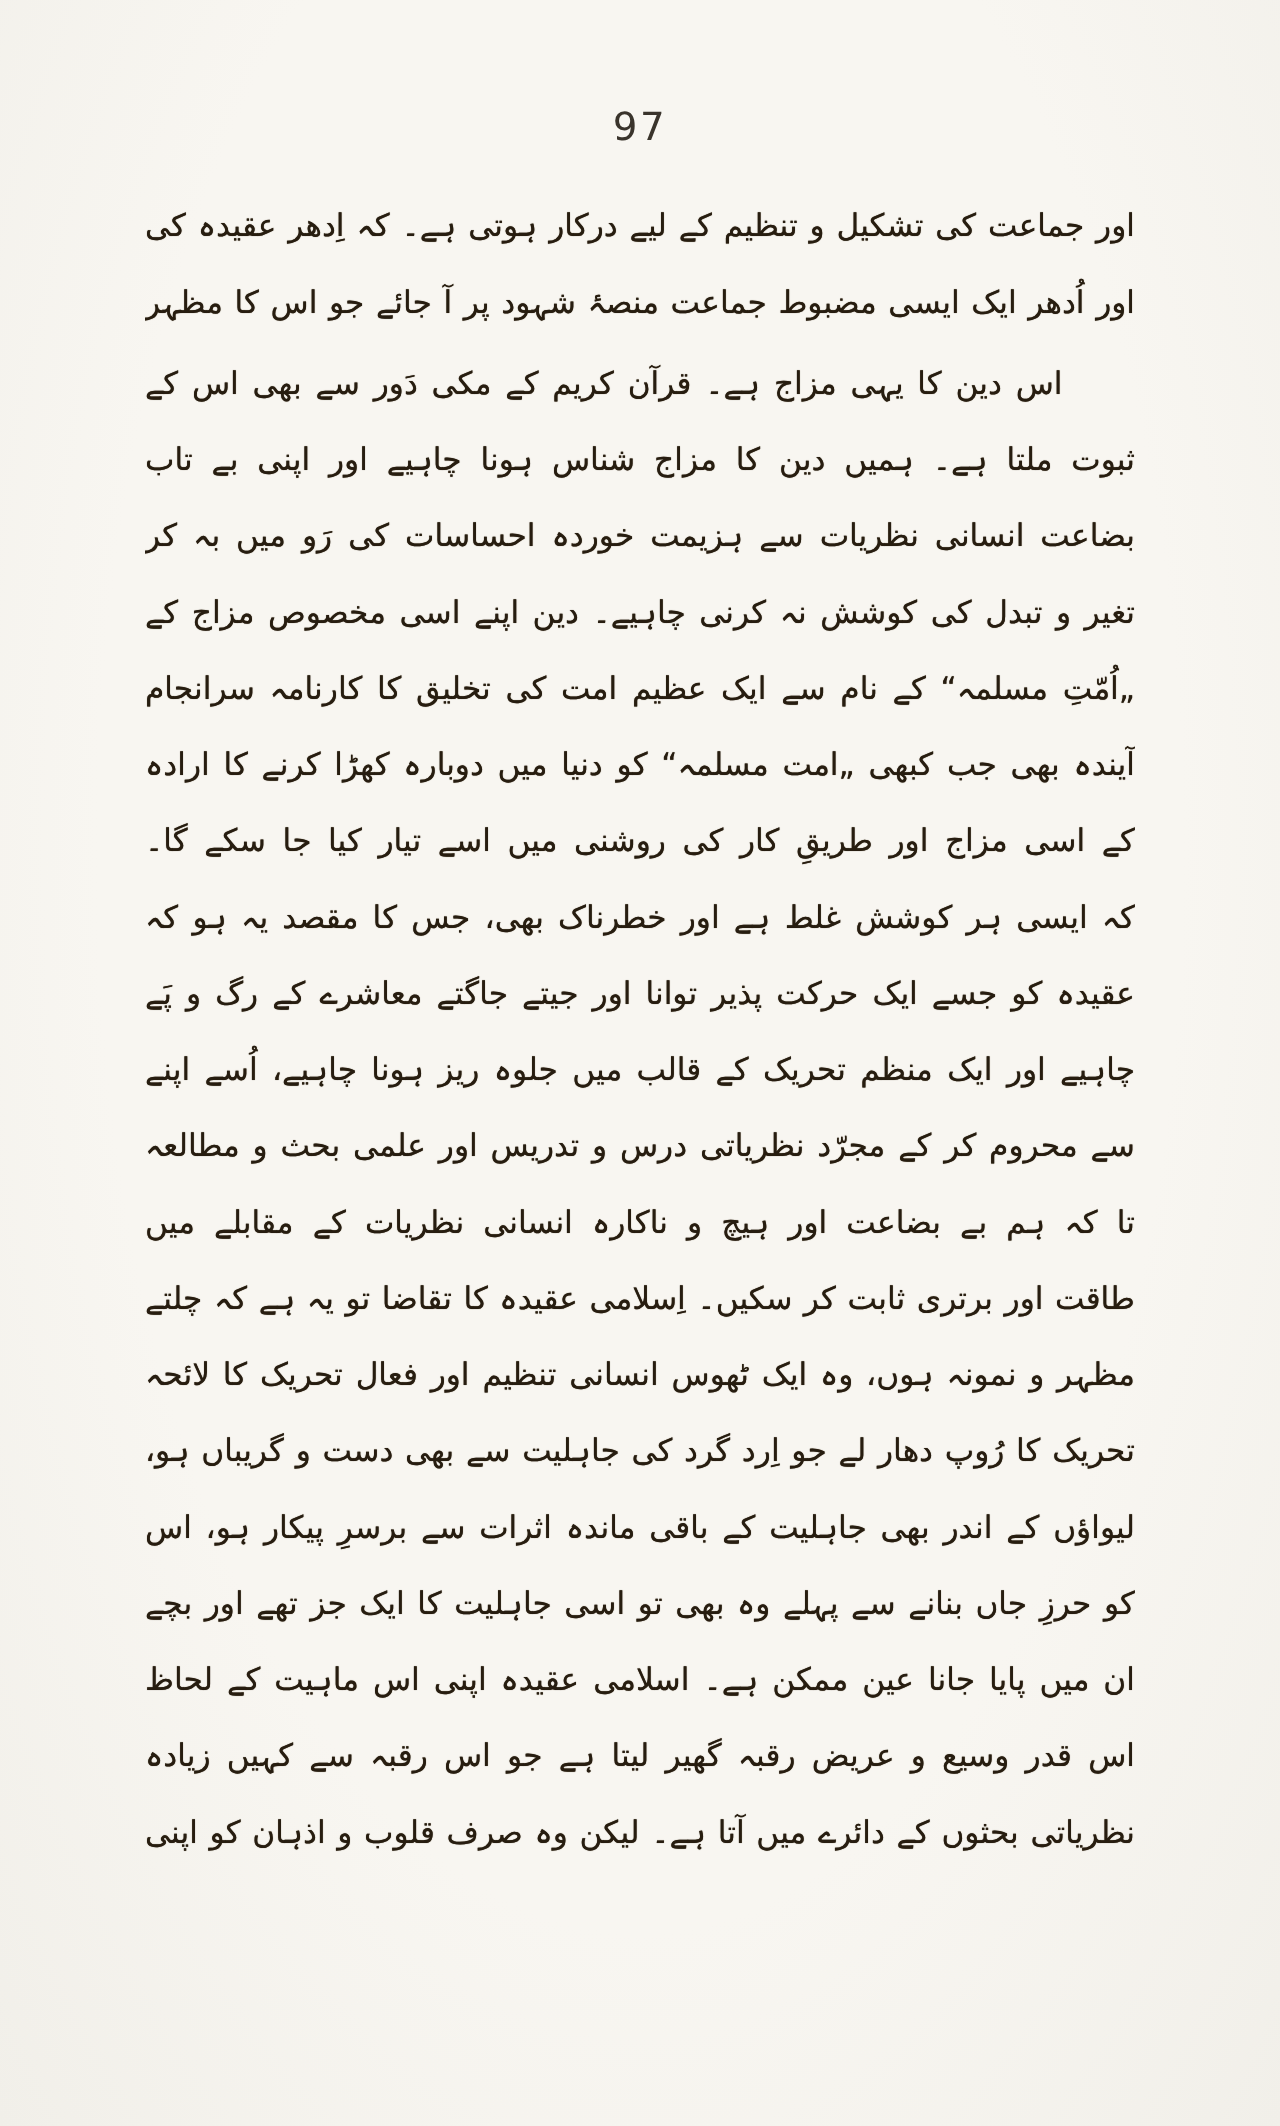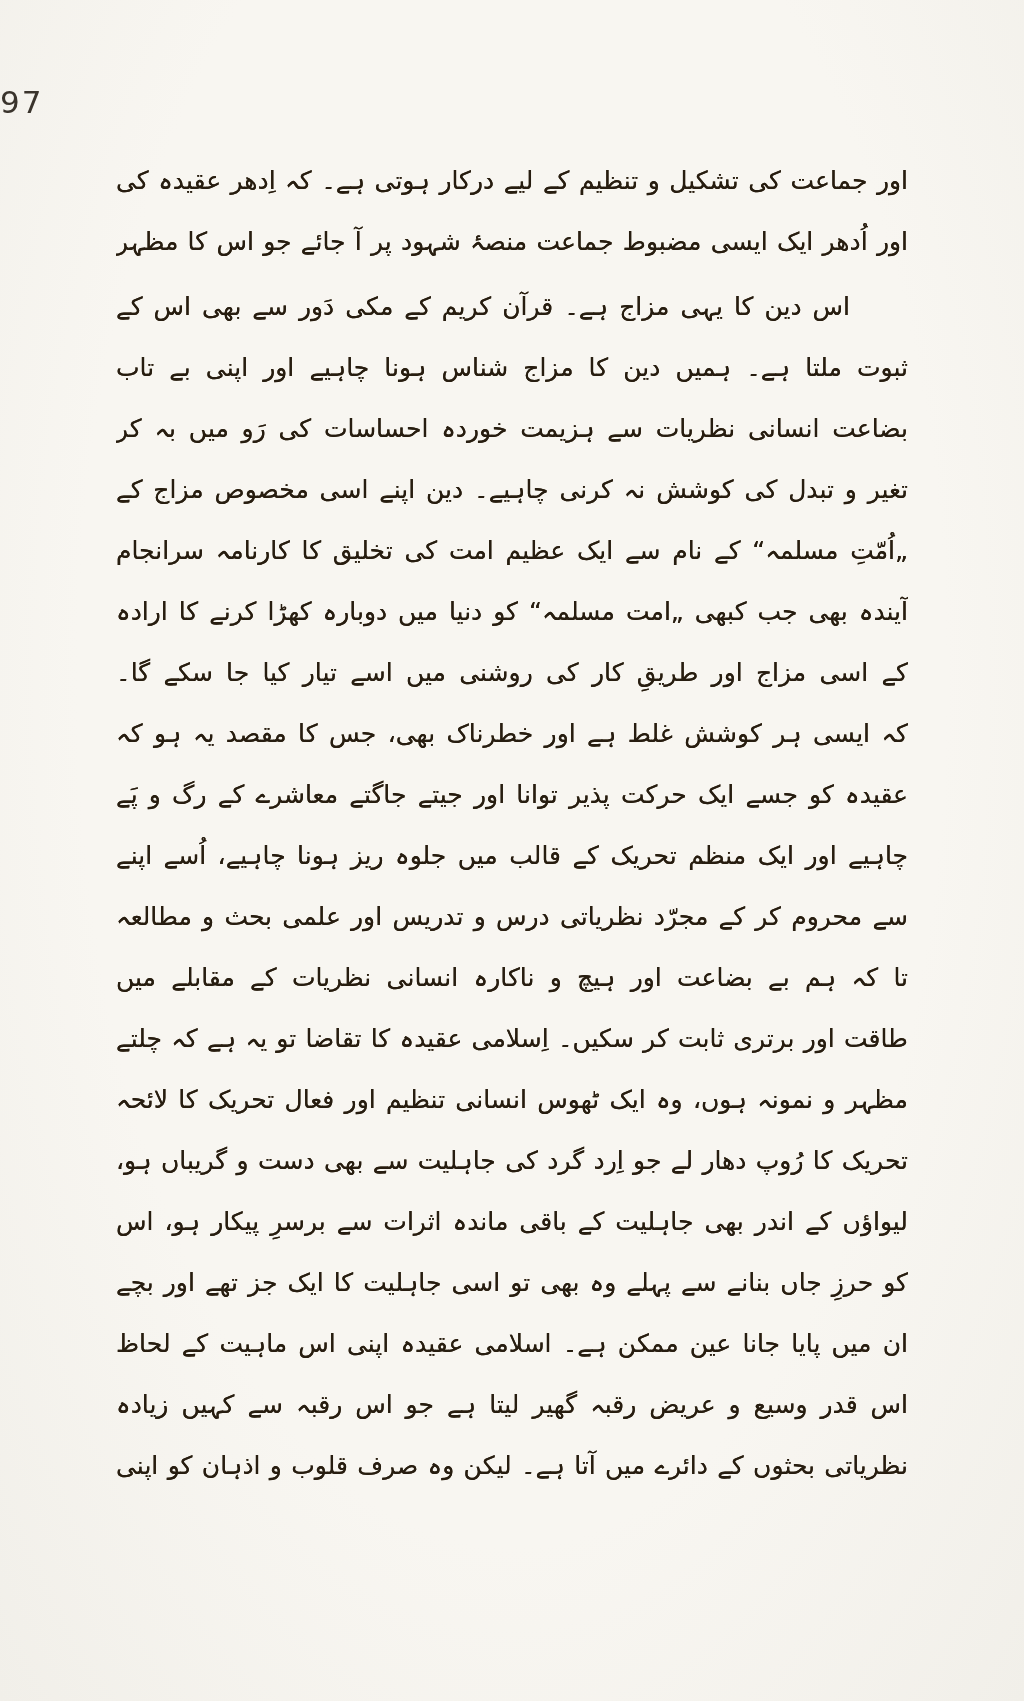--- a/index.html
+++ b/index.html
@@ -19,20 +19,21 @@
     background: #f6f4ef;
     background-image:
       radial-gradient(ellipse at 50% 40%, #f8f6f1 60%, #f1efe9 100%);
     overflow: hidden;
   }
   .page-number {
     position: absolute;
     top: 84px;
     left: 0;
     right: 0;
+    text-align: center;
     font-size: 31px;
     font-weight: 500;
     color: #3a342c;
     letter-spacing: 2px;
     direction: ltr;
   }
   .text-block {
     position: absolute;
     top: 150px;
     right: 116px;

